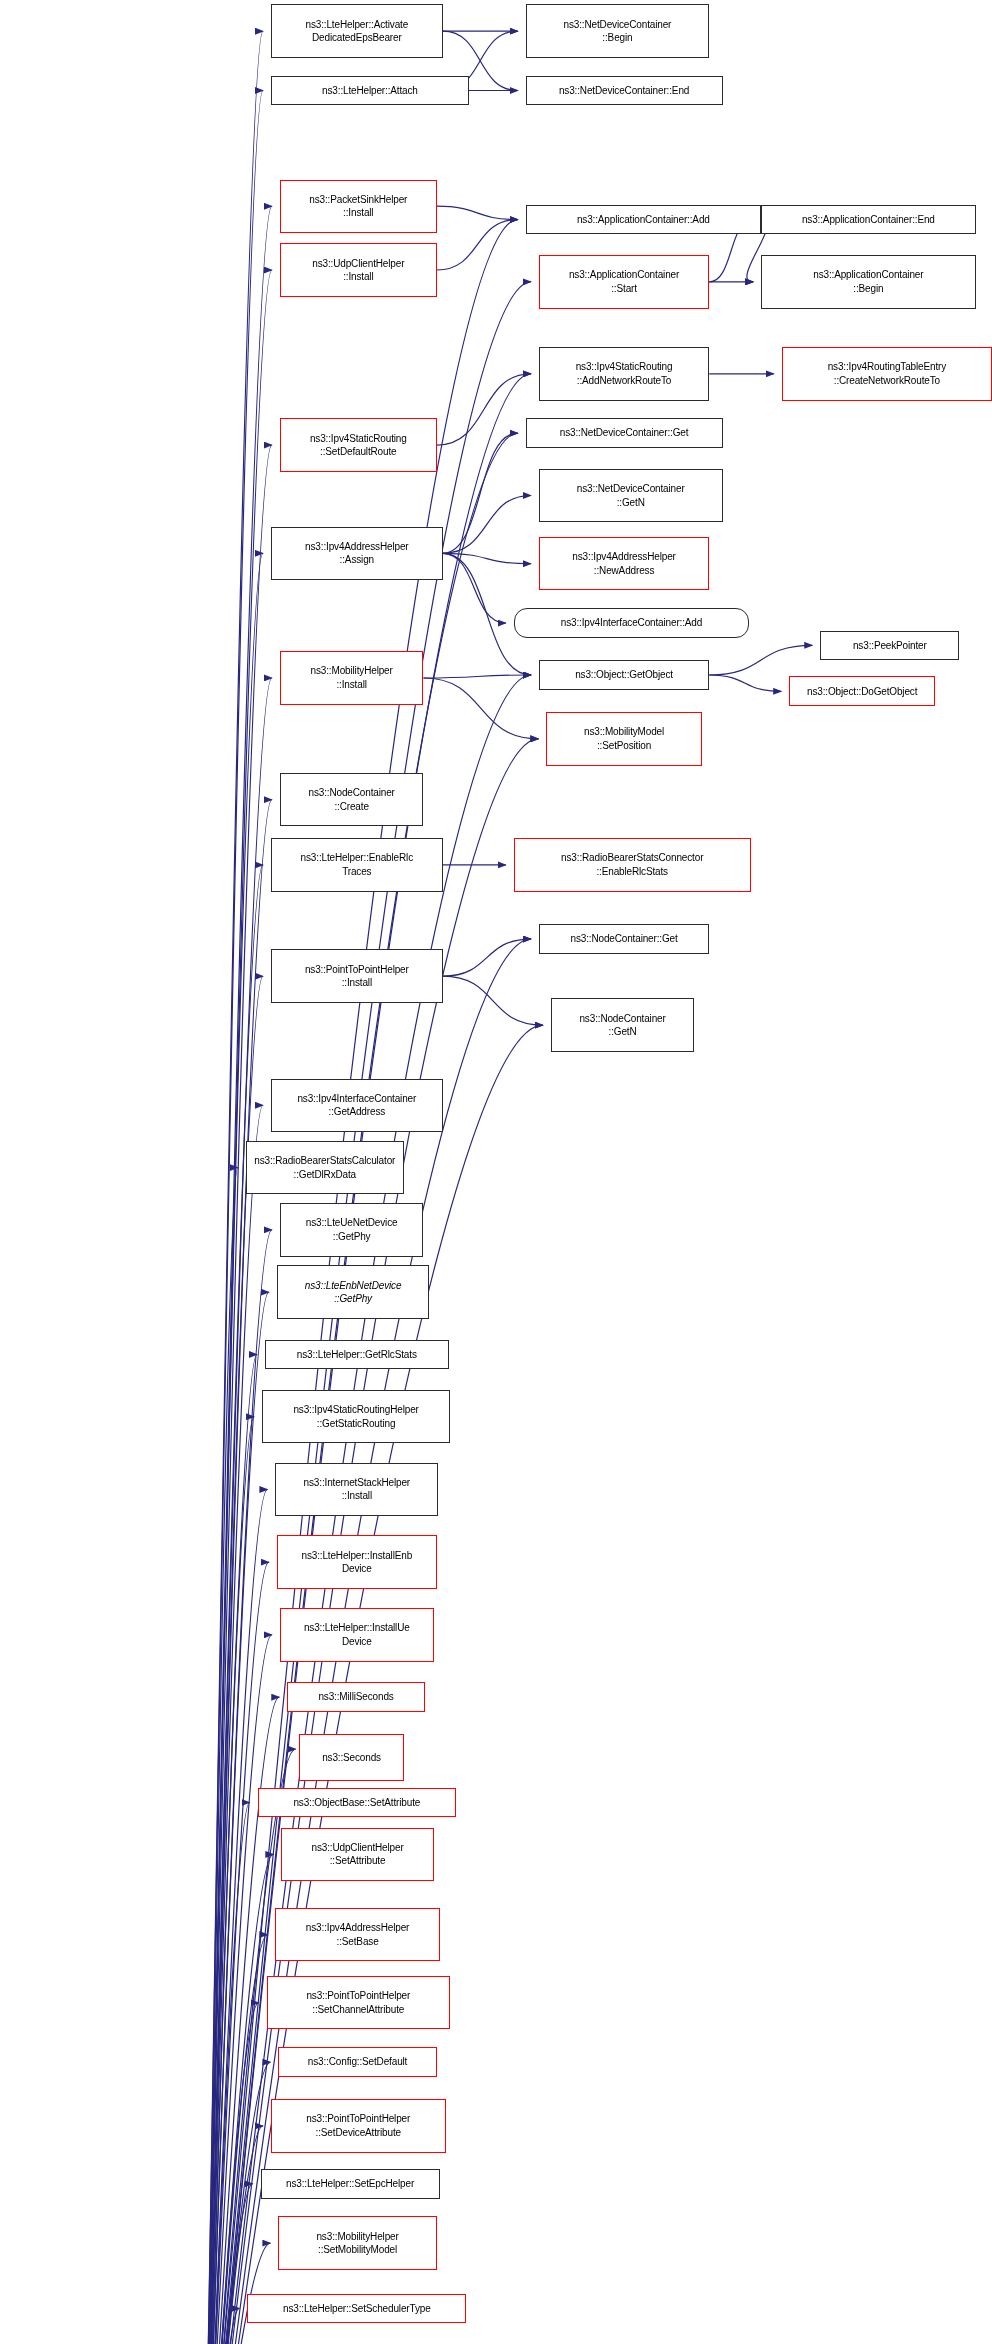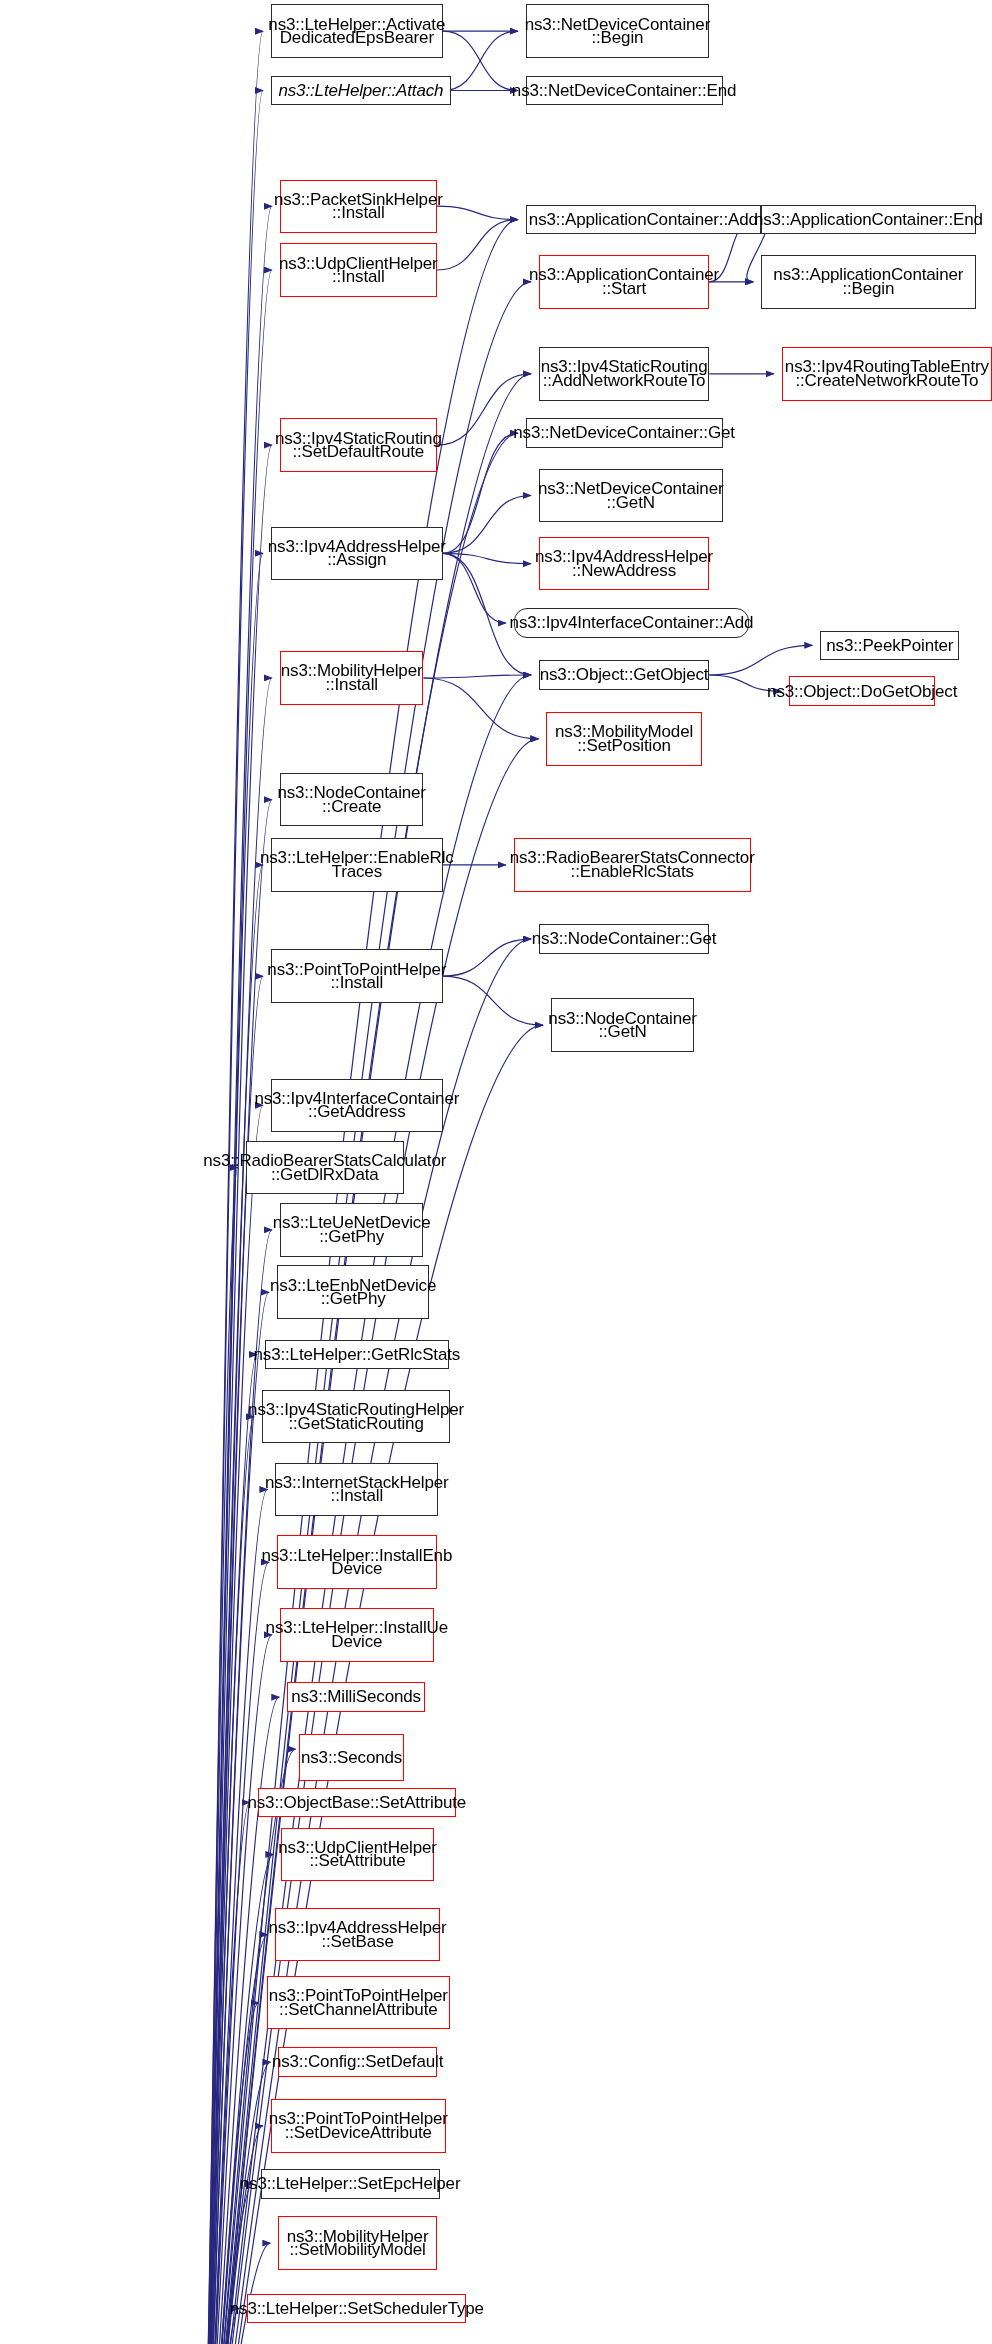--- a/index.html
+++ b/index.html
@@ -3,21 +3,21 @@
 <meta charset="utf-8">
 <style>
   html,body{margin:0;padding:0;background:#ffffff;}
   body{width:992px;height:2344px;position:relative;
        font-family:"Liberation Sans","DejaVu Sans",sans-serif;
        -webkit-font-smoothing:antialiased;}
   #canvas{position:absolute;left:0;top:0;width:992px;height:2344px;overflow:hidden;}
   svg#edges{position:absolute;left:0;top:0;width:992px;height:2344px;pointer-events:none;}
   .node{position:absolute;box-sizing:border-box;display:flex;align-items:center;
         justify-content:center;text-align:center;background:#ffffff;
-        border:1px solid #2b2b2b;font-size:17px;line-height:13.5px;color:#000000;
+        border:1px solid #2b2b2b;font-size:10px;line-height:13.5px;color:#000000;
         padding:1px 3px;white-space:pre-line;letter-spacing:-0.15px;}
   .node.red{border-color:#ff0000;}
 </style>
 </head>
 <body>
 
 <div id="canvas">
   <svg id="edges" viewBox="0 0 992 2344" preserveAspectRatio="none">
     <defs>
       <marker id="ah" markerWidth="9" markerHeight="7" refX="8" refY="3.5" orient="auto" markerUnits="userSpaceOnUse">
@@ -87,21 +87,21 @@
         <path d="M442.69850746268656,864.906329113924 C477.3862686567164,864.906329113924 471.07940298507464,864.906329113924 505.7671641791045,864.906329113924" marker-end="url(#ah)"></path>
         <path d="M442.69850746268656,976.1721518987341 C491.22985074626865,976.1721518987341 482.40597014925373,939.0835443037975 530.9373134328358,939.0835443037975" marker-end="url(#ah)"></path>
         <path d="M442.69850746268656,976.1721518987341 C497.7444776119403,976.1721518987341 487.736119402985,1025.1291139240507 542.7820895522387,1025.1291139240507" marker-end="url(#ah)"></path>
       </g>
   </svg>
   <div id="node-layer">
       <div class="node" style="left: 270.949px; top: 4.45063px; width: 171.749px; height: 53.4076px;">ns3::LteHelper::Activate
 DedicatedEpsBearer</div>
       <div class="node" style="left: 525.612px; top: 4.45063px; width: 183.594px; height: 53.4076px;">ns3::NetDeviceContainer
 ::Begin</div>
-      <div class="node" style="left: 270.949px; top: 75.6608px; width: 180px; height: 29.6709px; font-style: italic;">ns3::LteHelper::Attach</div>
+      <div class="node" style="left: 270.949px; top: 75.6608px; width: 198px; height: 29.6709px;">ns3::LteHelper::Attach</div>
       <div class="node" style="left: 525.612px; top: 75.6608px; width: 196.919px; height: 29.6709px;">ns3::NetDeviceContainer::End</div>
       <div class="node red" style="left: 279.833px; top: 179.509px; width: 156.943px; height: 53.4076px;">ns3::PacketSinkHelper
 ::Install</div>
       <div class="node" style="left: 525.612px; top: 204.729px; width: 235.415px; height: 29.6709px;">ns3::ApplicationContainer::Add</div>
       <div class="node" style="left: 761.027px; top: 204.729px; width: 214.687px; height: 29.6709px;">ns3::ApplicationContainer::End</div>
       <div class="node red" style="left: 279.833px; top: 243.301px; width: 156.943px; height: 53.4076px;">ns3::UdpClientHelper
 ::Install</div>
       <div class="node red" style="left: 538.937px; top: 255.17px; width: 170.269px; height: 53.4076px;">ns3::ApplicationContainer
 ::Start</div>
       <div class="node" style="left: 761.027px; top: 255.17px; width: 214.687px; height: 53.4076px;">ns3::ApplicationContainer
@@ -137,21 +137,21 @@
       <div class="node" style="left: 270.949px; top: 949.468px; width: 171.749px; height: 53.4076px;">ns3::PointToPointHelper
 ::Install</div>
       <div class="node" style="left: 550.782px; top: 998.425px; width: 143.618px; height: 53.4076px;">ns3::NodeContainer
 ::GetN</div>
       <div class="node" style="left: 270.949px; top: 1078.54px; width: 171.749px; height: 53.4076px;">ns3::Ipv4InterfaceContainer
 ::GetAddress</div>
       <div class="node" style="left: 245.779px; top: 1140.85px; width: 158px; height: 53.4076px;">ns3::RadioBearerStatsCalculator
 ::GetDlRxData</div>
       <div class="node" style="left: 279.833px; top: 1203.15px; width: 143.618px; height: 53.4076px;">ns3::LteUeNetDevice
 ::GetPhy</div>
-      <div class="node" style="left: 276.872px; top: 1265.46px; width: 152.501px; height: 53.4076px;">ns3::LteEnbNetDevice
+      <div class="node" style="left: 276.872px; top: 1265.46px; width: 152.501px; height: 53.4076px; font-style: italic;">ns3::LteEnbNetDevice
 ::GetPhy</div>
       <div class="node" style="left: 265.027px; top: 1339.64px; width: 183.594px; height: 29.6709px;">ns3::LteHelper::GetRlcStats</div>
       <div class="node" style="left: 262.066px; top: 1390.08px; width: 188.036px; height: 53.4076px;">ns3::Ipv4StaticRoutingHelper
 ::GetStaticRouting</div>
       <div class="node" style="left: 275.391px; top: 1462.77px; width: 162.866px; height: 53.4076px;">ns3::InternetStackHelper
 ::Install</div>
       <div class="node red" style="left: 276.872px; top: 1535.47px; width: 159.904px; height: 53.4076px;">ns3::LteHelper::InstallEnb
 Device</div>
       <div class="node red" style="left: 279.833px; top: 1608.16px; width: 153.982px; height: 53.4076px;">ns3::LteHelper::InstallUe
 Device</div>

